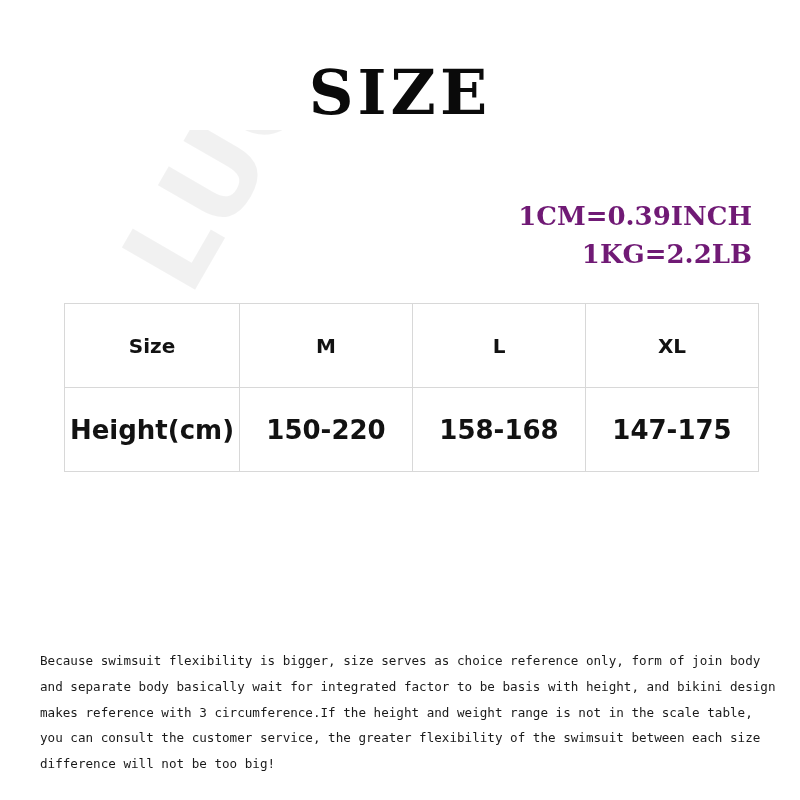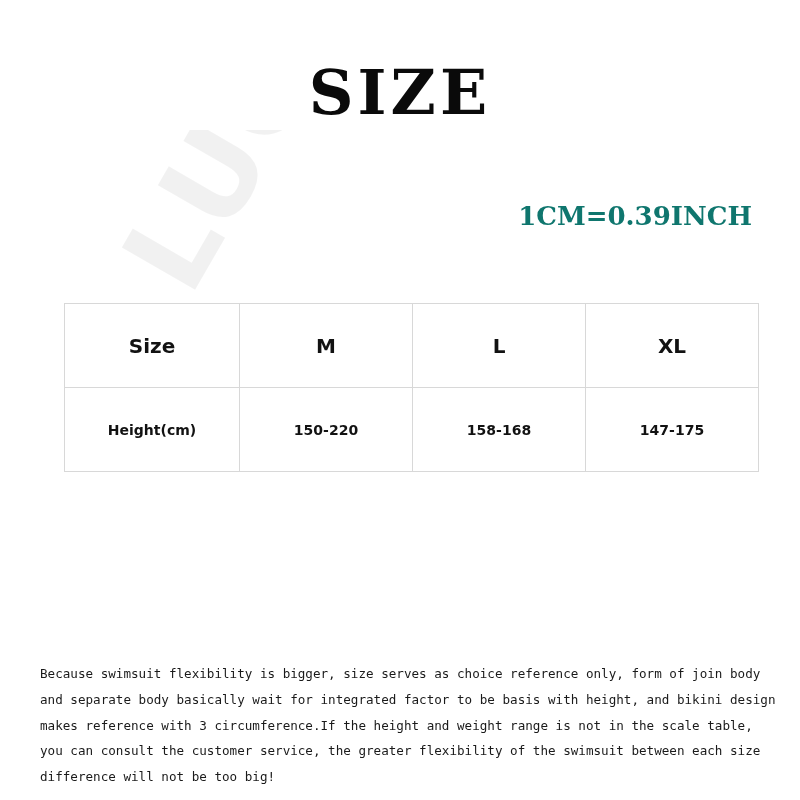--- a/index.html
+++ b/index.html
@@ -69,21 +69,21 @@
     top: 198px;
     right: 48px;
     text-align: right;
     z-index: 3;
   }
   .conversions div {
     font-family: "DejaVu Serif", serif;
     font-weight: bold;
     font-size: 26px;
     letter-spacing: 0px;
-    color: #0f766e;
+    color: #701a75;
     line-height: 1.45;
     white-space: nowrap;
   }
 
   
   .table-wrap {
     position: absolute;
     left: 64px;
     top: 303px;
     width: 684px;
@@ -94,21 +94,21 @@
     width: 684px;
     table-layout: fixed;
   }
   table.size-table td {
     border: 1px solid #d8d8d8;
     height: 81px;
     text-align: center;
     vertical-align: middle;
     font-family: "DejaVu Sans", sans-serif;
     font-weight: bold;
-    font-size: 14px;
+    font-size: 26px;
     color: #121212;
     background: transparent;
   }
   table.size-table td.label-col {
     width: 172px;
   }
   table.size-table td.val-col {
     width: 170px;
   }
   table.size-table tr:first-child td {
@@ -121,36 +121,36 @@
     left: 40px;
     top: 648px;
     width: 736px;
     z-index: 3;
     font-family: "DejaVu Sans Mono", monospace;
     font-size: 12.6px;
     line-height: 2.05;
     color: #1a1a1a;
     text-align: left;
     letter-spacing: 0px;
-    margin-top: 13px;
   }
 </style>
 </head>
 <body>
 
 <div id="page">
 
   <div class="watermark">
     <div class="watermark-text">LUOKE</div>
   </div>
 
   <div class="title">SIZE</div>
 
   <div class="conversions">
     <div>1CM=0.39INCH</div>
+    <div>1KG=2.2LB</div>
   </div>
 
   <div class="table-wrap">
     <table class="size-table">
       <tbody>
           <tr>
         <td class="label-col">Size</td>
         <td class="val-col">M</td>
         <td class="val-col">L</td>
         <td class="val-col">XL</td>

